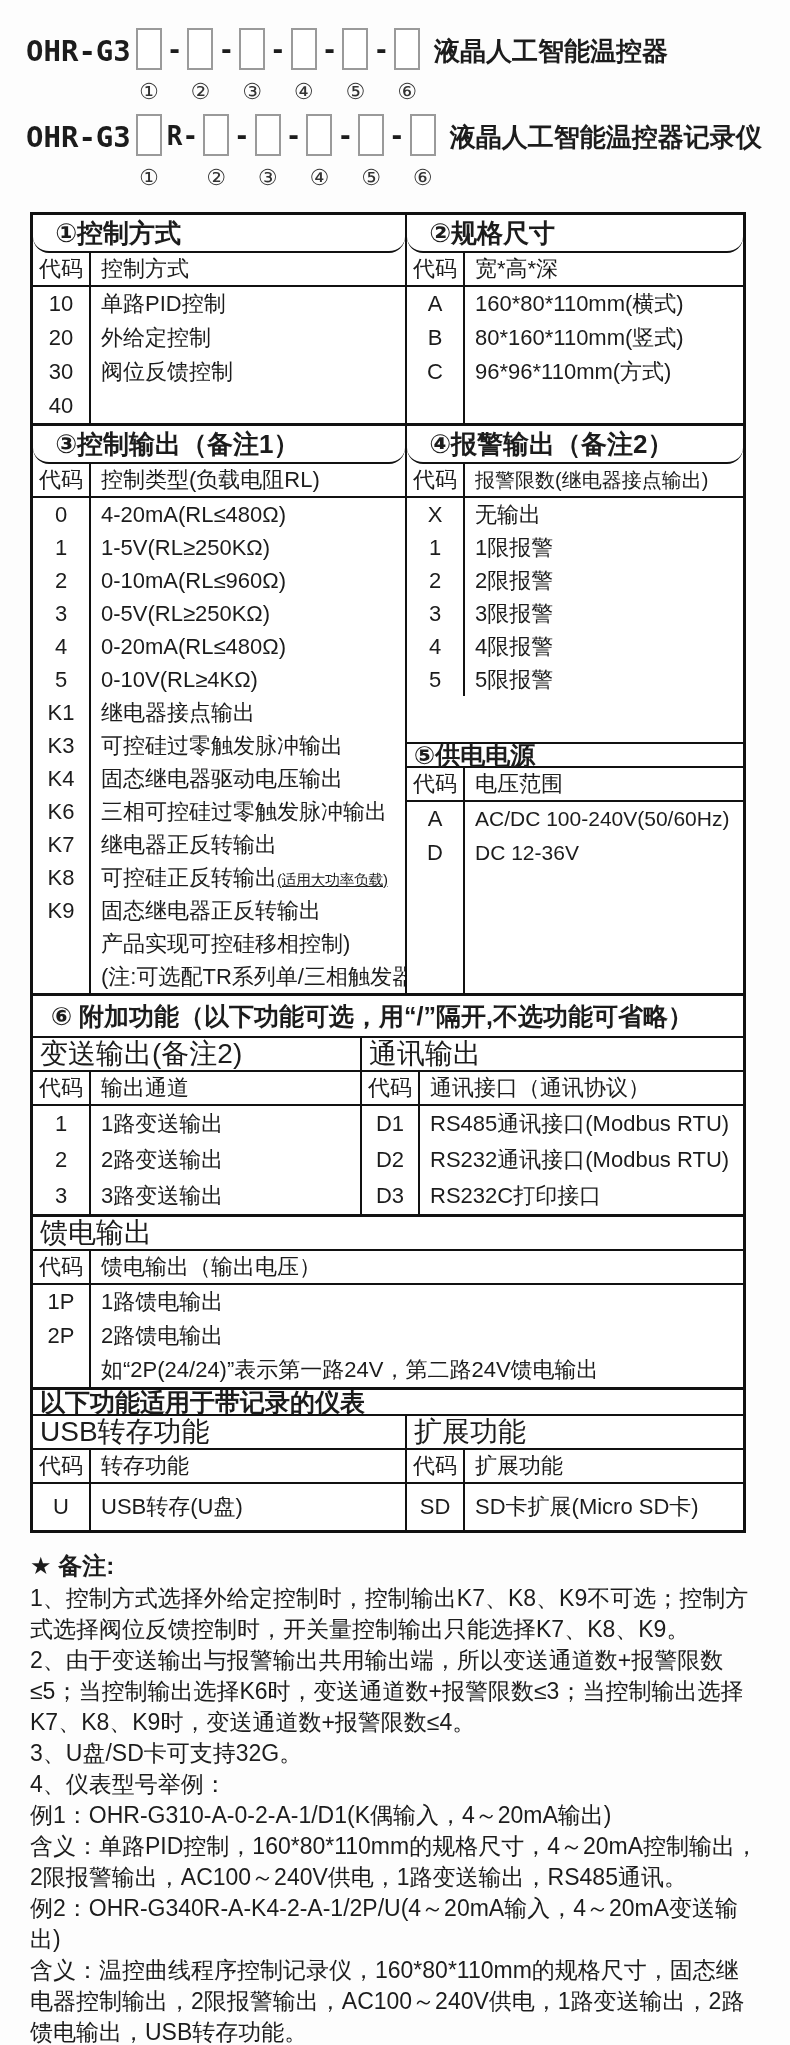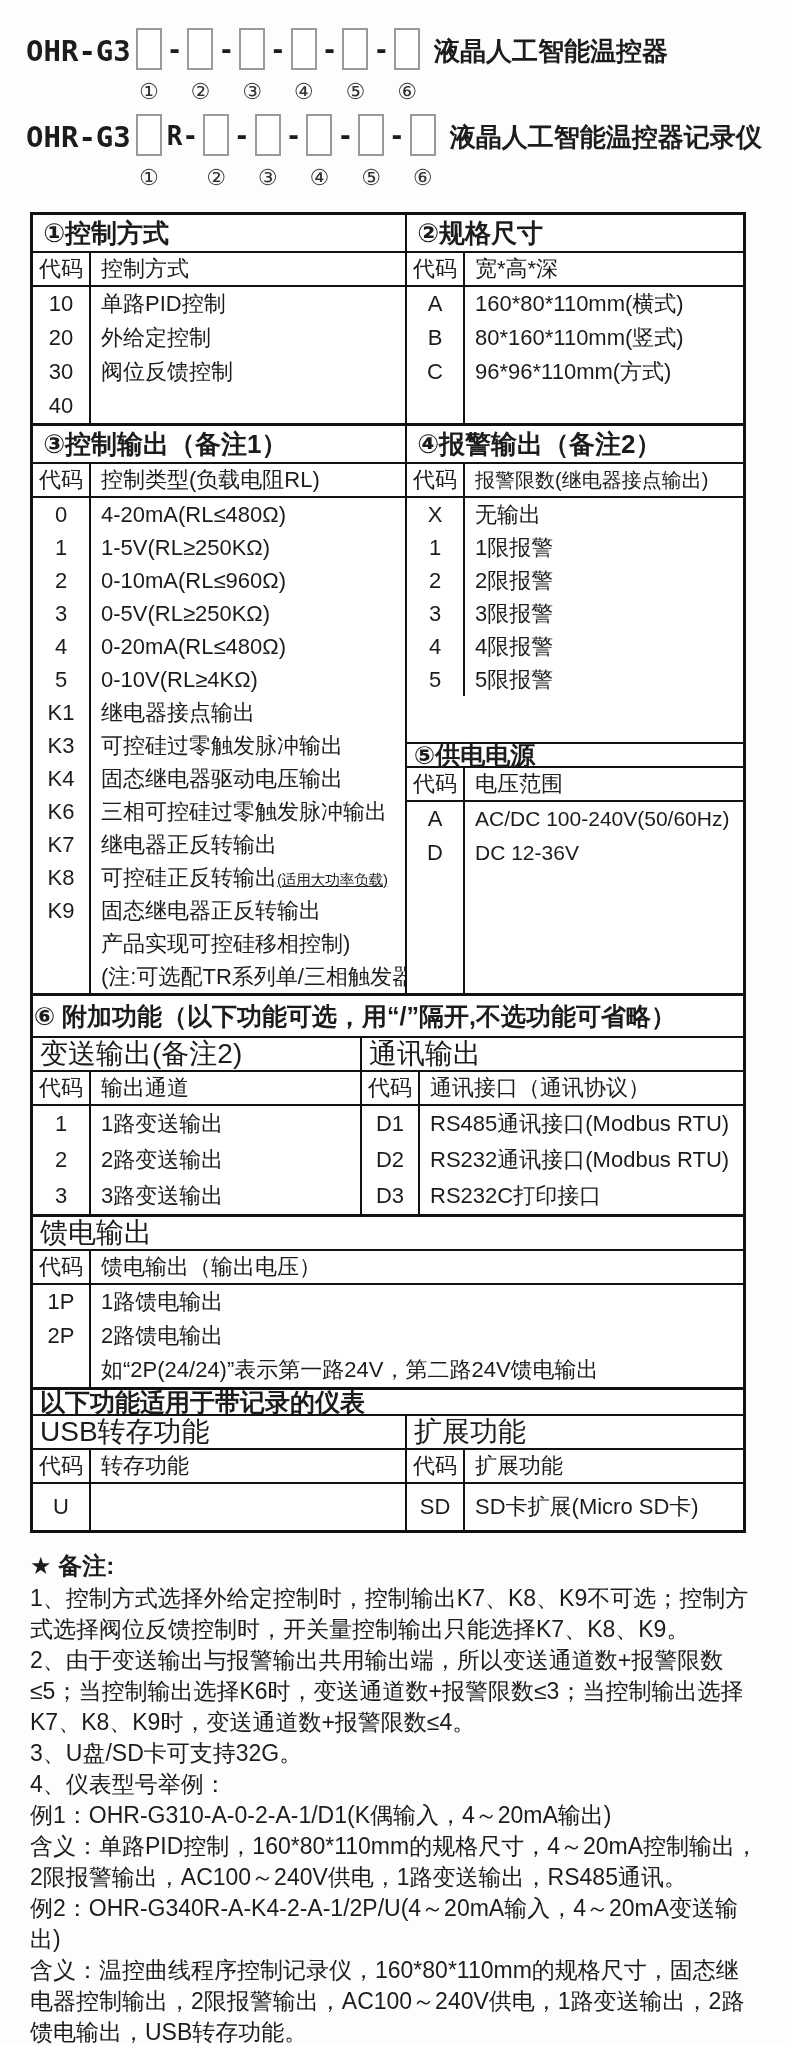--- a/index.html
+++ b/index.html
@@ -30,26 +30,26 @@
   .sel-table { margin:12px 0 0 30px; width:716px; border:3px solid #111;
                font-size:22px; background:#fff; }
   .band { border-top:3px solid #111; }
   .band.thin-top { border-top:2px solid #111; }
   .band:first-child { border-top:none; }
   .cols { display:grid; grid-template-columns:374px 1fr; }
   .cols-d { display:grid; grid-template-columns:329px 1fr; }
   .colL { border-right:2px solid #111; }
   .colfill { display:flex; flex-direction:column; height:100%; }
 
-  .sec-title { height:38px; display:flex; align-items:center; padding-left:10px;
+  .sec-title { height:38px; display:flex; align-items:center; padding-left:22px;
                font-weight:bold; font-size:26px; border-bottom:2px solid #111;
-               white-space:nowrap; overflow:hidden; }
+               white-space:nowrap; overflow:hidden;border-radius:16px; }
   .label-row { height:34px; display:flex; align-items:center; padding-left:7px;
                font-size:28px; border-bottom:2px solid #111; white-space:nowrap; }
-  .big-title { height:40px; display:flex; align-items:center; padding-left:1px;
+  .big-title { height:40px; display:flex; align-items:center; padding-left:18px;
                font-weight:bold; font-size:25px; white-space:nowrap; overflow:hidden; }
   .mid-title { height:24px; display:flex; align-items:center; padding-left:7px;
                font-weight:bold; font-size:25px; white-space:nowrap; }
 
   .codedwrap { position:relative; }
   .codedwrap.grow { flex:1 1 auto; }
   .codedwrap::before { content:""; position:absolute; left:56px; top:0; bottom:0;
                        width:2px; background:#111; }
   .hdr-row { height:34px; border-bottom:2px solid #111; }
   .grid { display:grid; grid-template-columns:58px 1fr; align-items:center; }
@@ -472,20 +472,21 @@
         <div class="label-row">USB转存功能</div>
         <div class="codedwrap grow">
           <div class="hdr-row grid">
             <span class="code">代码</span>
             <span class="desc">转存功能</span>
           </div>
           <div>
 
               <div class="row46 grid">
                 <span class="code">U</span>
+                <span class="desc">USB转存(U盘)</span>
               </div>
             </div>
         </div>
       </div>
       <div class="colfill">
         <div class="label-row">扩展功能</div>
         <div class="codedwrap grow">
           <div class="hdr-row grid">
             <span class="code">代码</span>
             <span class="desc">扩展功能</span>

